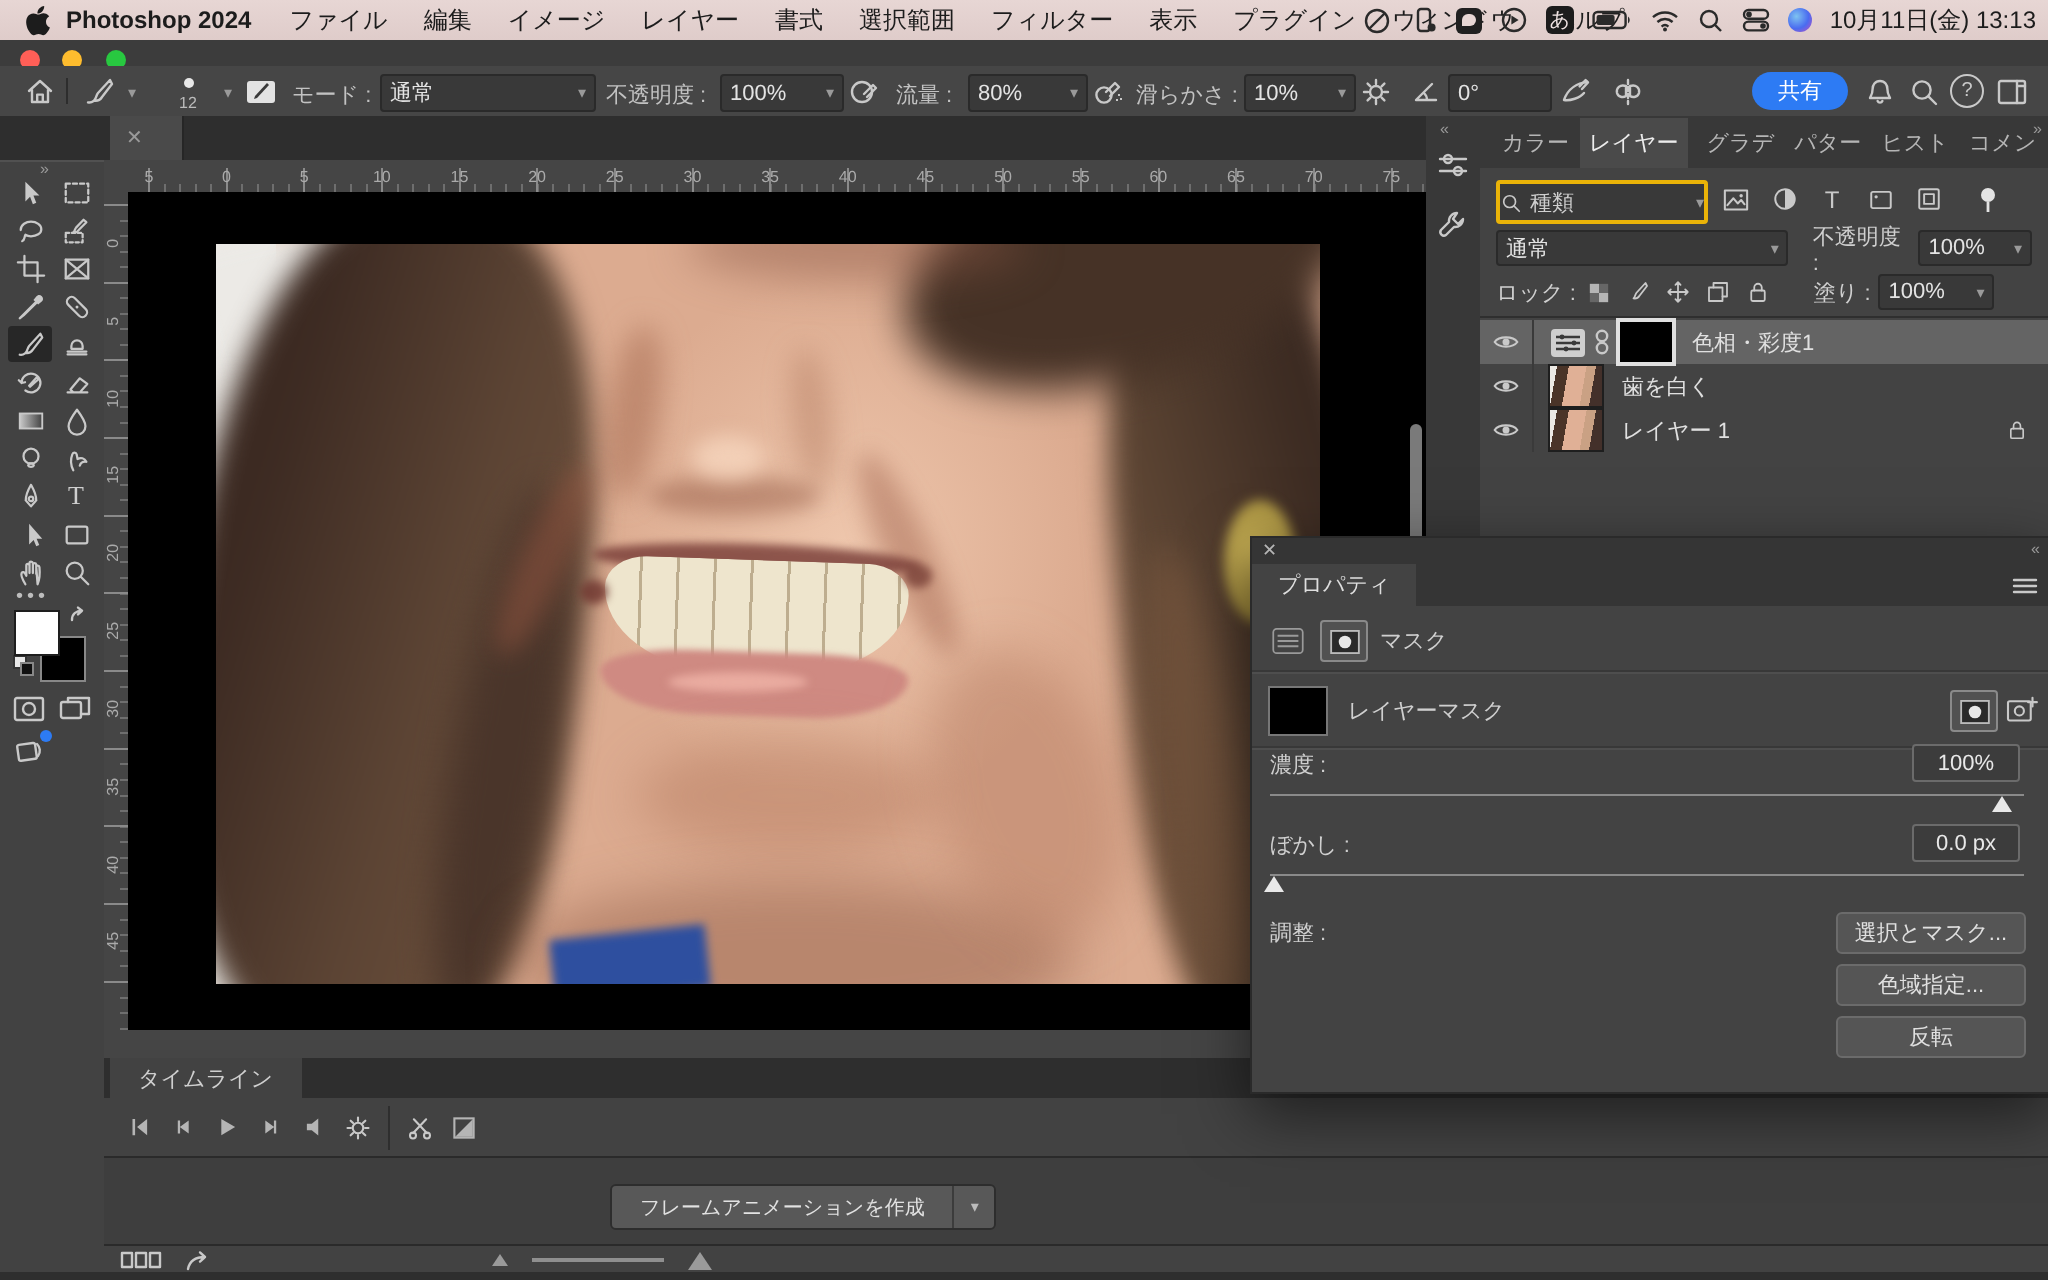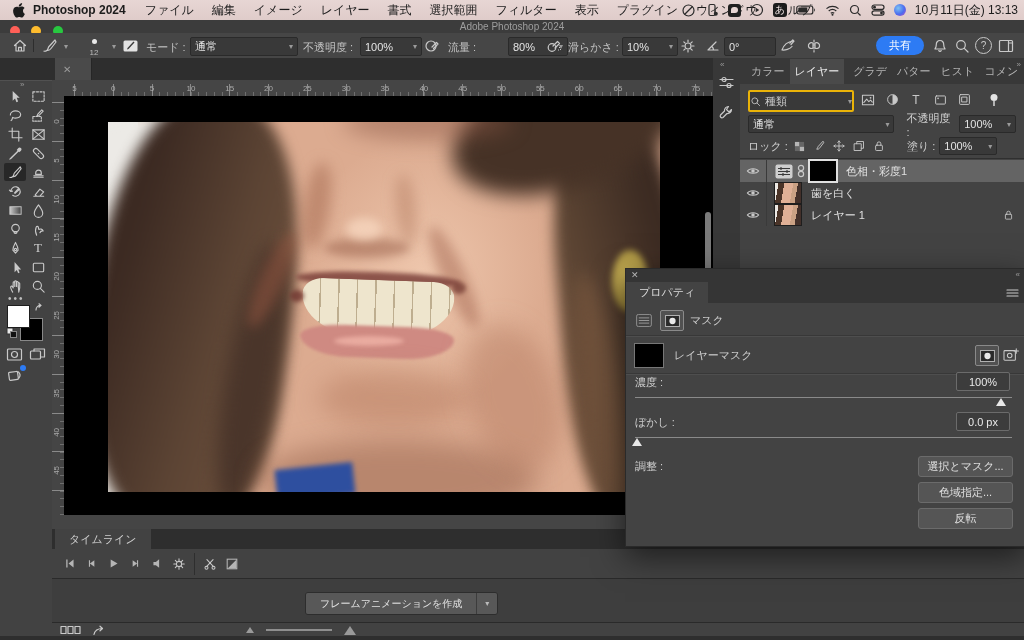--- a/index.html
+++ b/index.html
@@ -165,21 +165,20 @@
       <span style="font-size:12px;">10月11日(金) 13:13</span>
     </div>
   </div>
 
   <div class="abs titlebar">
     <div class="abs" style="left:10px;top:2px;">
       <span class="tl" style="background:#ff5f57;"></span>
       <span class="tl" style="background:#febc2e;"></span>
       <span class="tl" style="background:#28c840;"></span>
     </div>
-    <div class="wintitle">Adobe Photoshop 2024</div>
   </div>
 
   <div class="abs optionsbar">
     <span class="abs" style="left:12px;top:5px;">
         <svg class="ico" width="16" height="16" viewBox="0 0 16 16">
           <path d="M2.5 7.5 L8 2.5 L13.5 7.5 M4 6.8 V13 H12 V6.8 M6.6 13 V9.3 H9.4 V13"></path>
         </svg>
       </span>
     <span class="abs" style="left:33px;top:6px;width:1px;height:13px;background:#2d2d2d;"></span>
     <span class="abs" style="left:42px;top:5px;">
@@ -213,21 +212,21 @@
       </span>
 
     <span class="abs" style="left:424px;top:5px;">
         <svg class="ico" width="16" height="16" viewBox="0 0 16 16">
           <circle cx="7" cy="8" r="5"></circle>
           <path d="M9.5 10.5 L14 6 L12.5 4.5 L8 9"></path>
         </svg>
       </span>
 
     <span class="abs olabel" style="left:448px;top:7px;">流量 :</span>
-    <span class="abs obox" style="left:508px;top:4px;width:50px;justify-content:space-between;">
+    <span class="abs obox" style="left:484px;top:4px;width:50px;justify-content:space-between;">
         <span>80%</span>
         <span class="chev">▾</span>
       </span>
 
     <span class="abs" style="left:546px;top:5px;">
         <svg class="ico" width="16" height="16" viewBox="0 0 16 16">
           <path d="M9 10 L13.5 5.5 L11.5 3.5 L7 8"></path>
           <circle cx="6" cy="9.5" r="3.8"></circle>
           <path class="fill" d="M13 9 h1v1h-1z M14 11 h1v1h-1z M12 11.5 h1v1h-1z"></path>
         </svg>

